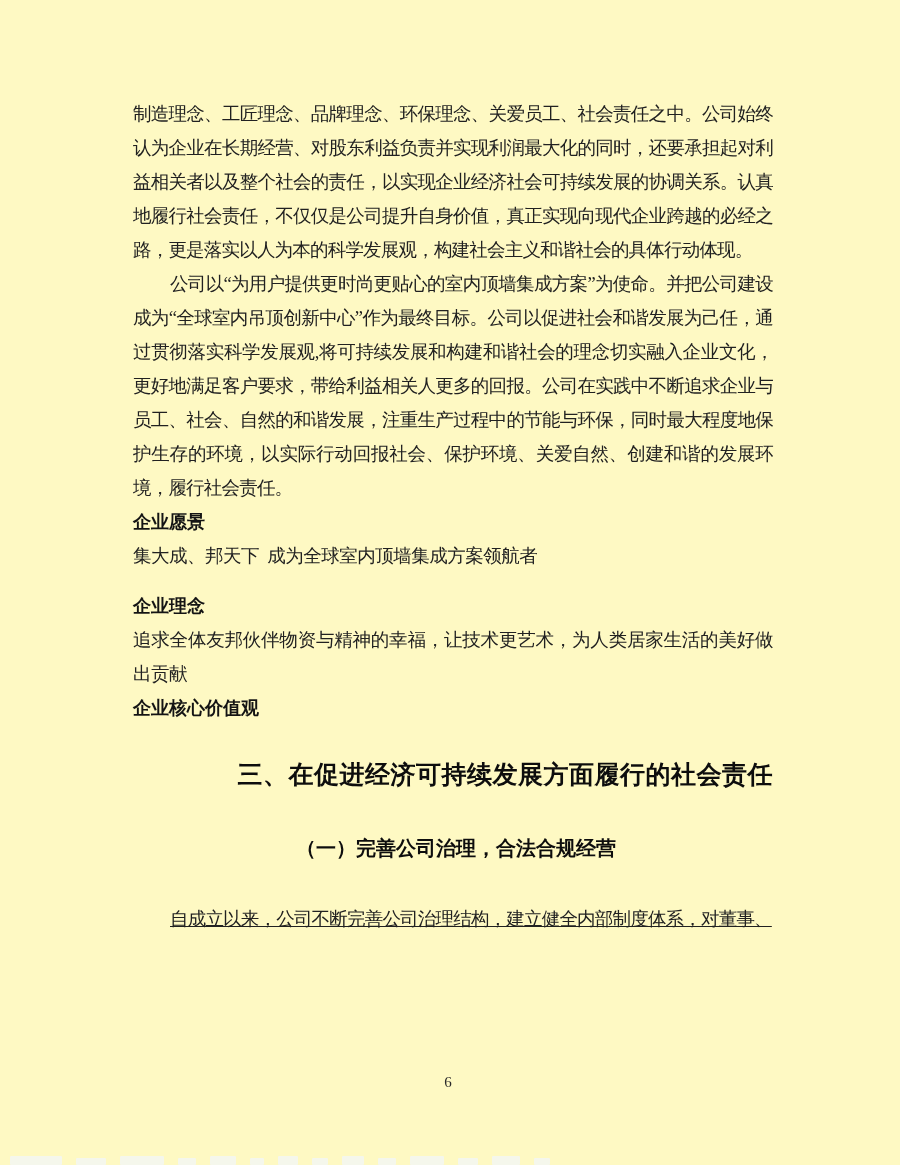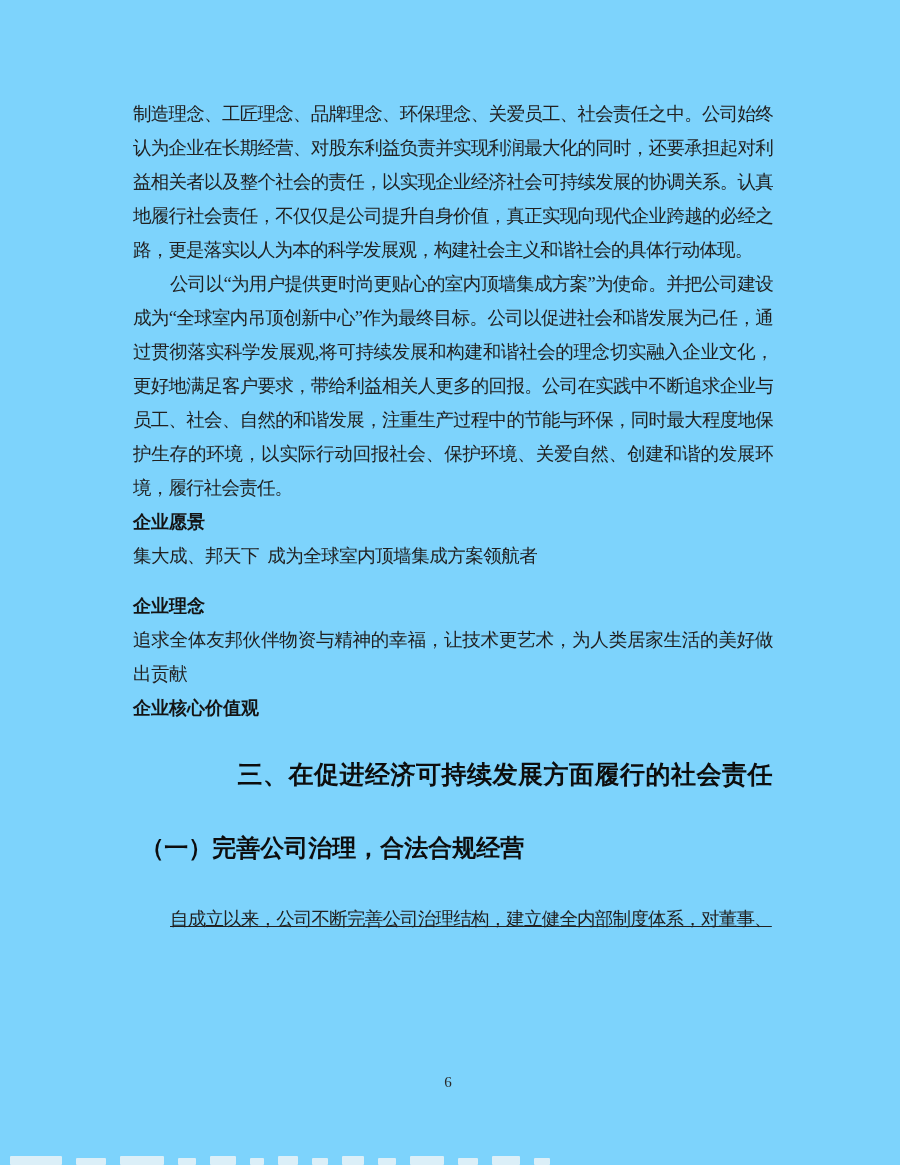--- a/index.html
+++ b/index.html
@@ -4,21 +4,21 @@
 <style>
   html, body {
     margin: 0;
     padding: 0;
     background: #ffffff;
   }
   .page {
     position: relative;
     width: 900px;
     height: 1165px;
-    background: #7dd3fc;
+    background: #fef9c3;
     overflow: hidden;
     font-family: "Liberation Serif", "DejaVu Serif", serif;
     color: #212121;
   }
   .content {
     position: absolute;
     left: 133px;
     width: 640px;
     top: 0;
   }
@@ -60,25 +60,26 @@
     font-size: 25px;
     line-height: 42px;
     letter-spacing: 0.5px;
     color: #0d0d0d;
     margin: 28px 0 0 0;
     text-align: right;
   }
   .h2 {
     font-family: "Liberation Sans", "DejaVu Sans", sans-serif;
     font-weight: bold;
-    font-size: 24px;
+    font-size: 20px;
     line-height: 36px;
     color: #0d0d0d;
     margin: 35px 0 0 0;
     text-indent: 0.3em;
+    text-align: center;
   }
   .para.last {
     margin-top: 36px;
     text-decoration: underline;
   }
   .page-number {
     position: absolute;
     top: 1074px;
     left: 0;
     width: 896px;

